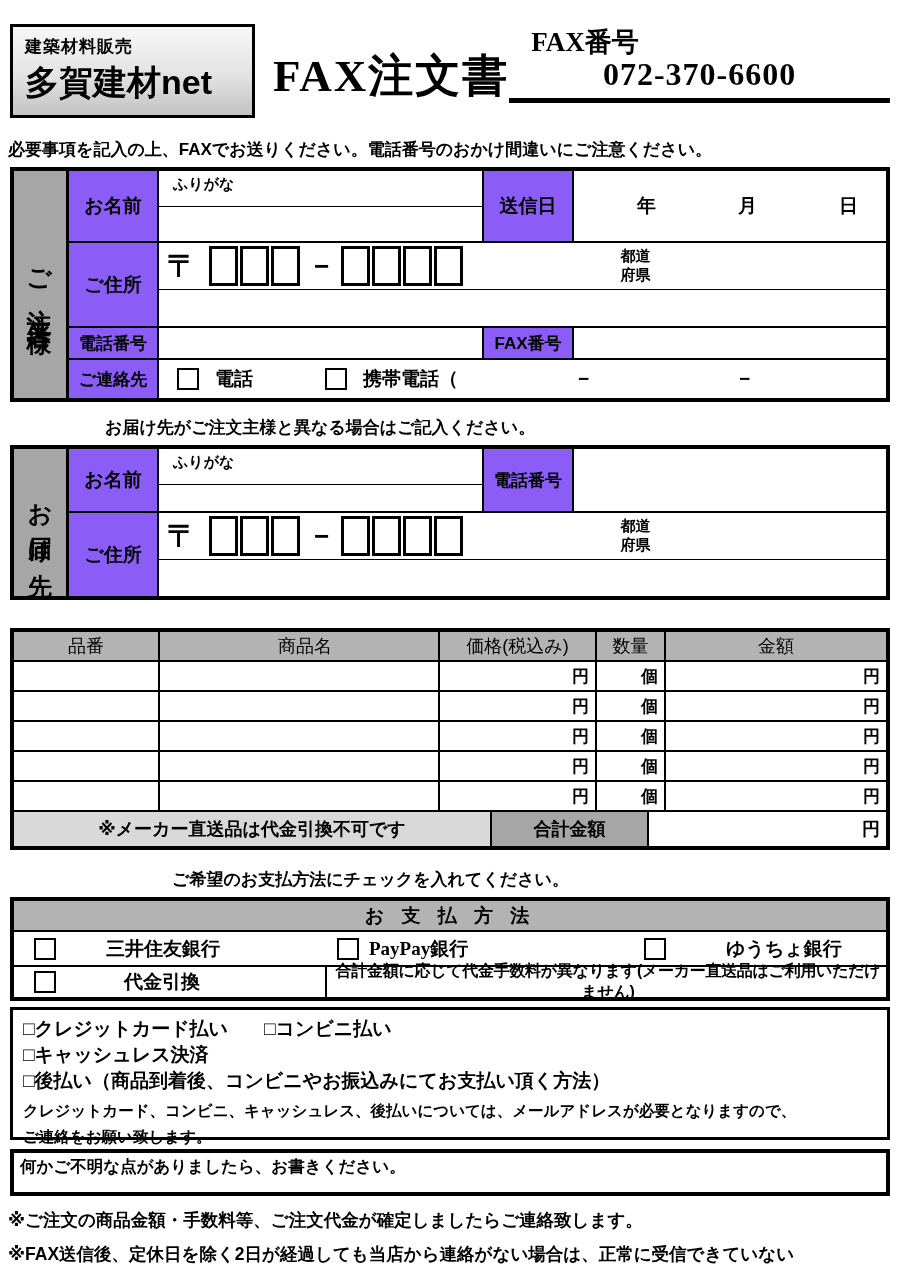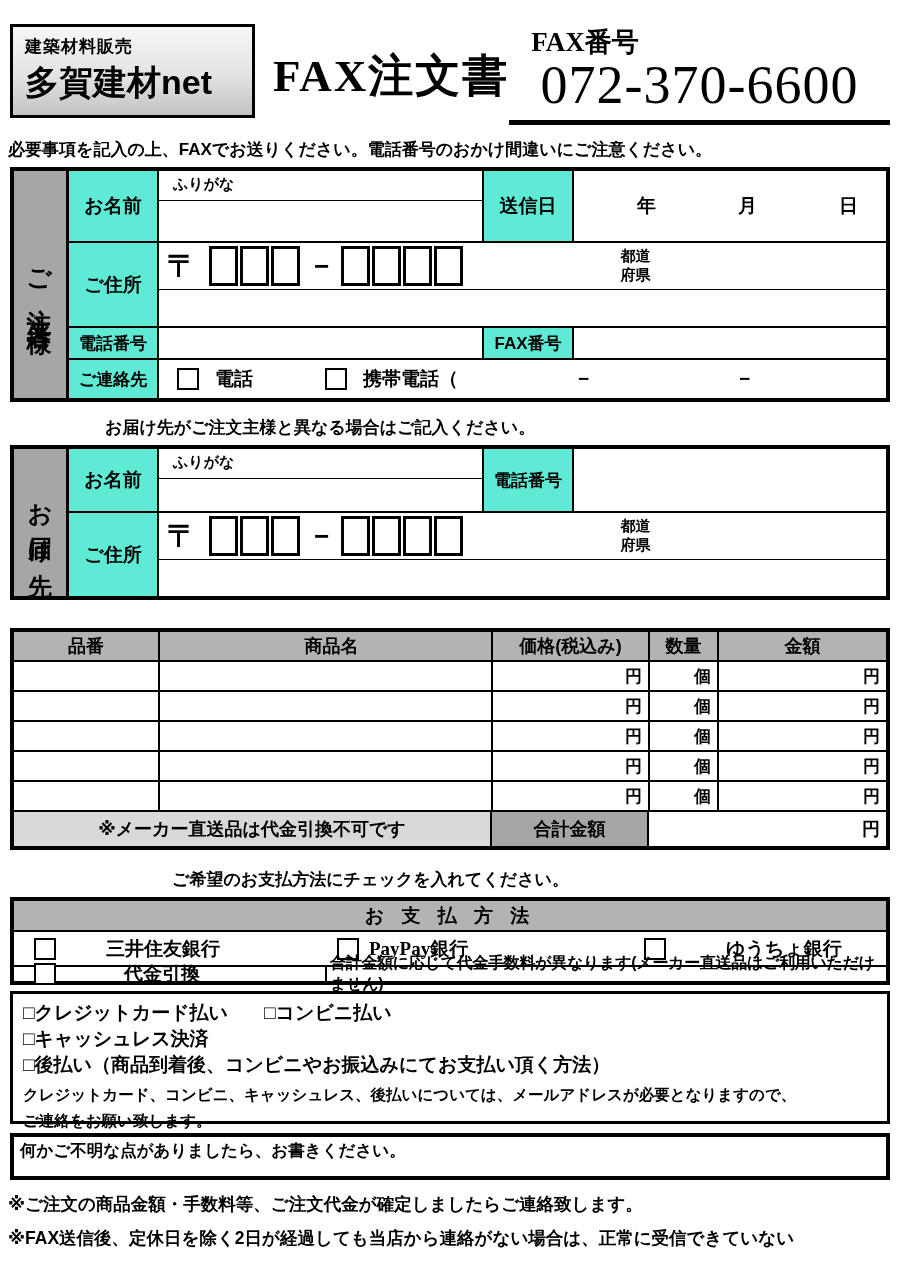--- a/index.html
+++ b/index.html
@@ -16,77 +16,77 @@
   .logo-box {
     width:245px; height:94px; border:3px solid #000;
     background:linear-gradient(#f7f7f7,#e3e3e3 55%,#c3c3c3);
     padding:8px 12px 6px 12px; flex:0 0 auto;
   }
   .logo-tagline { font-size:17px; font-weight:bold; letter-spacing:1px; }
   .logo-name { font-size:34px; font-weight:bold; letter-spacing:0px; margin-top:2px; }
   .doc-title { font-size:45px; font-weight:900; margin:22px 0 0 18px; letter-spacing:2px; flex:0 0 auto; }
   .fax-block { margin-left:auto; width:392px; border-bottom:5px solid #000; padding:4px 0 8px 0; }
   .fax-label { font-size:27px; font-weight:bold; margin-left:22px; line-height:1.1; }
-  .fax-number { font-size:54px; font-weight:normal; line-height:1.0; text-align:center; letter-spacing:1px; }
+  .fax-number { font-size:32px; font-weight:bold; line-height:1.0; text-align:center; letter-spacing:1px; }
 
   .instruction { margin:16px 0 6px 8px; font-size:17px; font-weight:bold; }
 
   
   .form-table { border:4px solid #000; margin:0 10px; display:flex; }
   .side-bar {
     width:55px; background:#a6a6a6; border-right:3px solid #000;
     display:flex; align-items:center; justify-content:center;
     writing-mode:vertical-rl; text-orientation:upright;
     font-size:25px; font-weight:bold; letter-spacing:7px;
   }
   .form-main { flex:1; display:flex; flex-direction:column; }
   .r { display:flex; border-bottom:2px solid #000; }
   .r.last { border-bottom:none; }
   .lbl {
-    background:#5eead4; border-right:2px solid #000; width:90px; flex:0 0 auto;
+    background:#8b5cf6; border-right:2px solid #000; width:90px; flex:0 0 auto;
     display:flex; align-items:center; justify-content:center;
     font-size:19px; font-weight:bold; text-align:center;
   }
   .cell { border-right:2px solid #000; }
   .cell.end { border-right:none; }
   .v { display:flex; flex-direction:column; }
-  .furigana { border-bottom:1.5px solid #000; height:30px; font-size:15px; font-weight:bold; padding:4px 0 0 14px; }
+  .furigana { border-bottom:1.5px solid #000; height:36px; font-size:15px; font-weight:bold; padding:4px 0 0 14px; }
   .fill { flex:1; }
   .date-cell { flex:1; display:flex; align-items:center; justify-content:flex-end; gap:82px; padding-right:28px; font-size:19px; font-weight:bold; }
   .postal-row { border-bottom:1.5px solid #000; height:47px; display:flex; align-items:center; padding-left:8px; }
   .postal-mark { font-size:30px; font-weight:bold; margin-right:12px; }
   .pbox { width:29px; height:40px; border:3px solid #000; background:#fff; margin-right:2px; flex:0 0 auto; }
   .pdash { font-size:26px; font-weight:bold; margin:0 12px; }
   .pref { margin:0 auto; text-align:center; font-size:15px; font-weight:bold; line-height:1.25; transform:translateX(-40px); }
   .contact-cell { flex:1; display:flex; align-items:center; font-size:19px; font-weight:bold; padding-left:18px; }
   .cb { width:22px; height:22px; border:2.5px solid #000; background:#fff; display:inline-block; flex:0 0 auto; }
 
   .recipient-note { margin:14px 10px 6px 105px; font-size:17px; font-weight:bold; }
 
   
   .product-table { border:4px solid #000; margin:28px 10px 0 10px; }
-  .p-head { display:flex; background:#b3b3b3; border-bottom:2.5px solid #000; height:30px; font-size:18px; font-weight:bold; }
+  .p-head { display:flex; background:#b3b3b3; border-bottom:2.5px solid #000; height:30px; font-size:18px; font-weight:normal; }
   .p-head > div { display:flex; align-items:center; justify-content:center; border-right:2px solid #000; }
   .p-row { display:flex; height:30px; border-bottom:2px solid #000; font-size:17px; font-weight:bold; }
   .p-row > div { border-right:2px solid #000; display:flex; align-items:center; justify-content:flex-end; padding-right:6px; }
-  .c1 { width:146px; flex:0 0 auto; } .c2 { width:333px; flex:0 0 auto;padding-left:12px; }
+  .c1 { width:146px; flex:0 0 auto; } .c2 { width:280px; flex:0 0 auto;padding-left:12px; }
   .c3 { width:157px; flex:0 0 auto; } .c4 { width:69px; flex:0 0 auto; }
   .c5 { flex:1; border-right:none !important; }
   .p-foot { display:flex; height:34px; font-size:18px; font-weight:bold; }
   .p-foot .note { width:478px; flex:0 0 auto; background:#d9d9d9; border-right:2.5px solid #000; display:flex; align-items:center; justify-content:center; }
   .p-foot .total-lbl { width:157px; flex:0 0 auto; background:#a6a6a6; border-right:2.5px solid #000; display:flex; align-items:center; justify-content:center; }
   .p-foot .total-val { flex:1; display:flex; align-items:center; justify-content:flex-end; padding-right:6px; }
 
   
   .payment-note { margin:18px 0 6px 172px; font-size:17px; font-weight:bold; }
   .pay-table { border:4px solid #000; margin:0 10px; }
   .pay-head { background:#b3b3b3; border-bottom:2.5px solid #000; height:31px; display:flex; align-items:center; justify-content:center; font-size:19px; font-weight:bold; letter-spacing:6px; }
   .pay-row1 { display:flex; height:35px; border-bottom:2px solid #000; align-items:center; font-size:19px; font-weight:bold; }
   .pay-seg { display:flex; align-items:center; }
-  .pay-row2 { display:flex; height:14px; align-items:stretch; font-size:19px; font-weight:bold; }
+  .pay-row2 { display:flex; height:30px; align-items:stretch; font-size:19px; font-weight:bold;text-align:center; }
   .cod-left { width:313px; flex:0 0 auto; border-right:2px solid #000; display:flex; align-items:center; }
   .cod-note { flex:1; display:flex; align-items:center; font-size:16px; font-weight:bold; padding-left:3px; letter-spacing:-0.3px; }
 
   .other-pay-box { border:3.5px solid #000; margin:6px 10px 0 10px; padding:6px 10px 8px 10px; height:133px; }
   .op-line { font-size:19px; font-weight:bold; line-height:1.38; display:flex; align-items:center; }
   .op-line .cbch { font-size:19px; font-weight:bold; }
   .op-serif { font-family:"Liberation Serif","DejaVu Serif",serif; }
   .op-note { font-family:"Liberation Serif","DejaVu Serif",serif; font-size:15.5px; font-weight:bold; line-height:1.32; margin-top:6px; }
 
   

